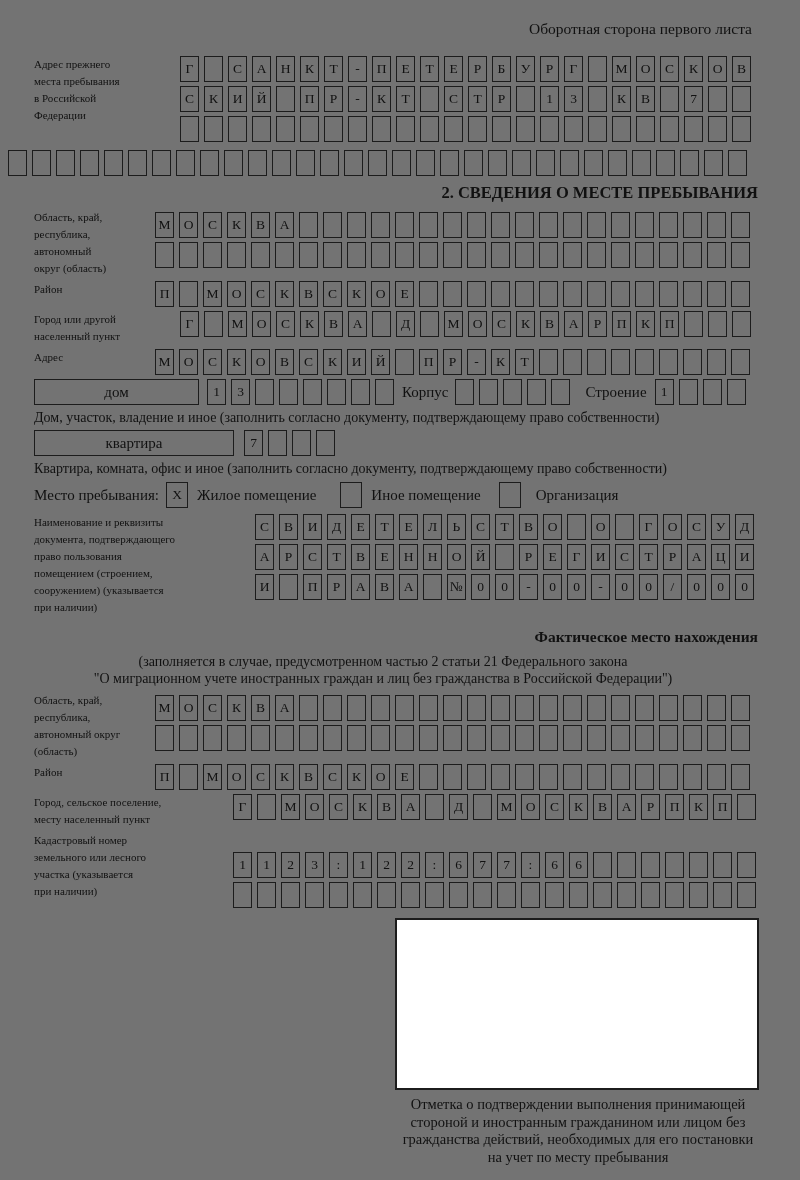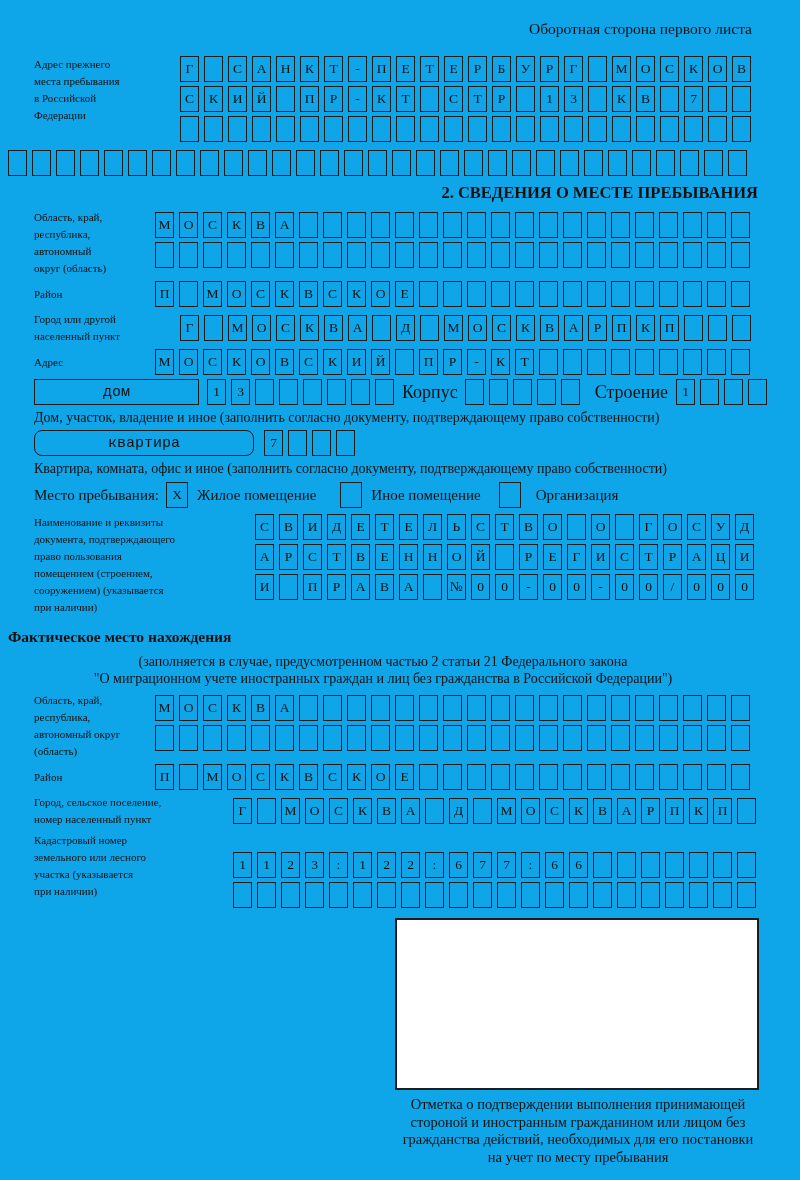--- a/index.html
+++ b/index.html
@@ -1,51 +1,51 @@
 <!DOCTYPE html>
 <html><head>
 <meta charset="utf-8">
 <style>
   html,body { margin:0; padding:0; background:#fff; }
   .page {
     position:relative; width:800px; height:1180px; box-sizing:border-box;
-    padding:20px 42px 0 8px; background:#0ea5e9; color:#111;
+    padding:20px 42px 0 8px; background:#737373; color:#111;
     font-family:"Liberation Serif","DejaVu Serif",serif; overflow:hidden;
   }
   .hdr { text-align:right; font-size:15.5px; padding-right:6px; }
 
   .frow { display:flex; margin-bottom:4px; }
-  .vcenter { align-items:center; }
+  .vcenter { }
   .flabel {
     flex-shrink:0; box-sizing:border-box; padding-left:26px;
     font-size:11px; line-height:17px; white-space:pre-line;
   }
   .w147{width:147px} .w172{width:172px} .w225{width:225px} .w247{width:247px}
 
   .cellrow { display:flex; margin-bottom:4px; height:26px; }
   .cell {
     box-sizing:border-box; width:19px; height:26px; border:1.6px solid #1c1c1c;
     margin-right:5px; flex-shrink:0; display:flex; align-items:center; justify-content:center;
     font-size:13.5px; color:#111;
   }
   .mt3 { margin-top:3px; }
   .mt20 { margin-top:20px; }
 
   .note { font-size:14px; line-height:17px; }
   .note-center { text-align:center; }
   .s2title { text-align:right; font-weight:bold; font-size:16.5px; margin:7px 0 6px 0; }
-  .fact-title { text-align:left; font-weight:bold; font-size:15.5px; margin:12px 0 7px 0; }
+  .fact-title { text-align:right; font-weight:bold; font-size:15.5px; margin:12px 0 7px 0; }
 
   .wide-box {
     box-sizing:border-box; border:1.6px solid #1c1c1c; height:26px; flex-shrink:0;
-    display:flex; align-items:center; justify-content:center; font-size:15px;font-family:Liberation Mono, monospace;
+    display:flex; align-items:center; justify-content:center; font-size:15px;
   }
   .houserow { margin-left:26px; }
   .gap8 { width:8px; flex-shrink:0; }
-  .inline-label { font-size:18px; display:flex; align-items:center; flex-shrink:0; }
+  .inline-label { font-size:15px; display:flex; align-items:center; flex-shrink:0; }
   .korpus { margin:0 7px 0 3px; }
   .stroenie { margin:0 8px 0 10px; }
   .aptgap { width:10px; flex-shrink:0; }
 
   .stayrow { margin-left:26px; align-items:center; height:28px; }
   .staylabel { font-size:15px; margin-right:7px; }
   .optbox { width:22px; }
   .optlabel { font-size:15px; margin-left:4px; }
   .ob2 { margin-left:24px; }
   .ob3 { margin-left:18px; }
@@ -372,21 +372,21 @@
     <div class="cellrow" style="margin-bottom:0;">
         <div class="cell">1</div>
         <div class="cell"></div>
         <div class="cell"></div>
         <div class="cell"></div>
       </div>
   </div>
   <div class="note" style="padding-left:26px;">Дом, участок, владение и иное (заполнить согласно документу, подтверждающему право собственности)</div>
 
   <div class="frow houserow" style="margin-top:4px;">
-    <div class="wide-box" style="width:220px;border-radius:8px;">квартира</div>
+    <div class="wide-box" style="width:200px;">квартира</div>
     <div class="aptgap"></div>
     <div class="cellrow" style="margin-bottom:0;">
         <div class="cell">7</div>
         <div class="cell"></div>
         <div class="cell"></div>
         <div class="cell"></div>
       </div>
   </div>
   <div class="note" style="padding-left:26px;">Квартира, комната, офис и иное (заполнить согласно документу, подтверждающему право собственности)</div>
 
@@ -573,21 +573,21 @@
         <div class="cell"></div>
         <div class="cell"></div>
         <div class="cell"></div>
         <div class="cell"></div>
         <div class="cell"></div>
       </div>
   </div>
 
   <div class="frow vcenter">
     <div class="flabel w225">Город, сельское поселение,
-номер населенный пункт</div>
+месту населенный пункт</div>
     <div class="cellrow" style="margin-bottom:0;">
         <div class="cell">Г</div>
         <div class="cell"></div>
         <div class="cell">М</div>
         <div class="cell">О</div>
         <div class="cell">С</div>
         <div class="cell">К</div>
         <div class="cell">В</div>
         <div class="cell">А</div>
         <div class="cell"></div>

